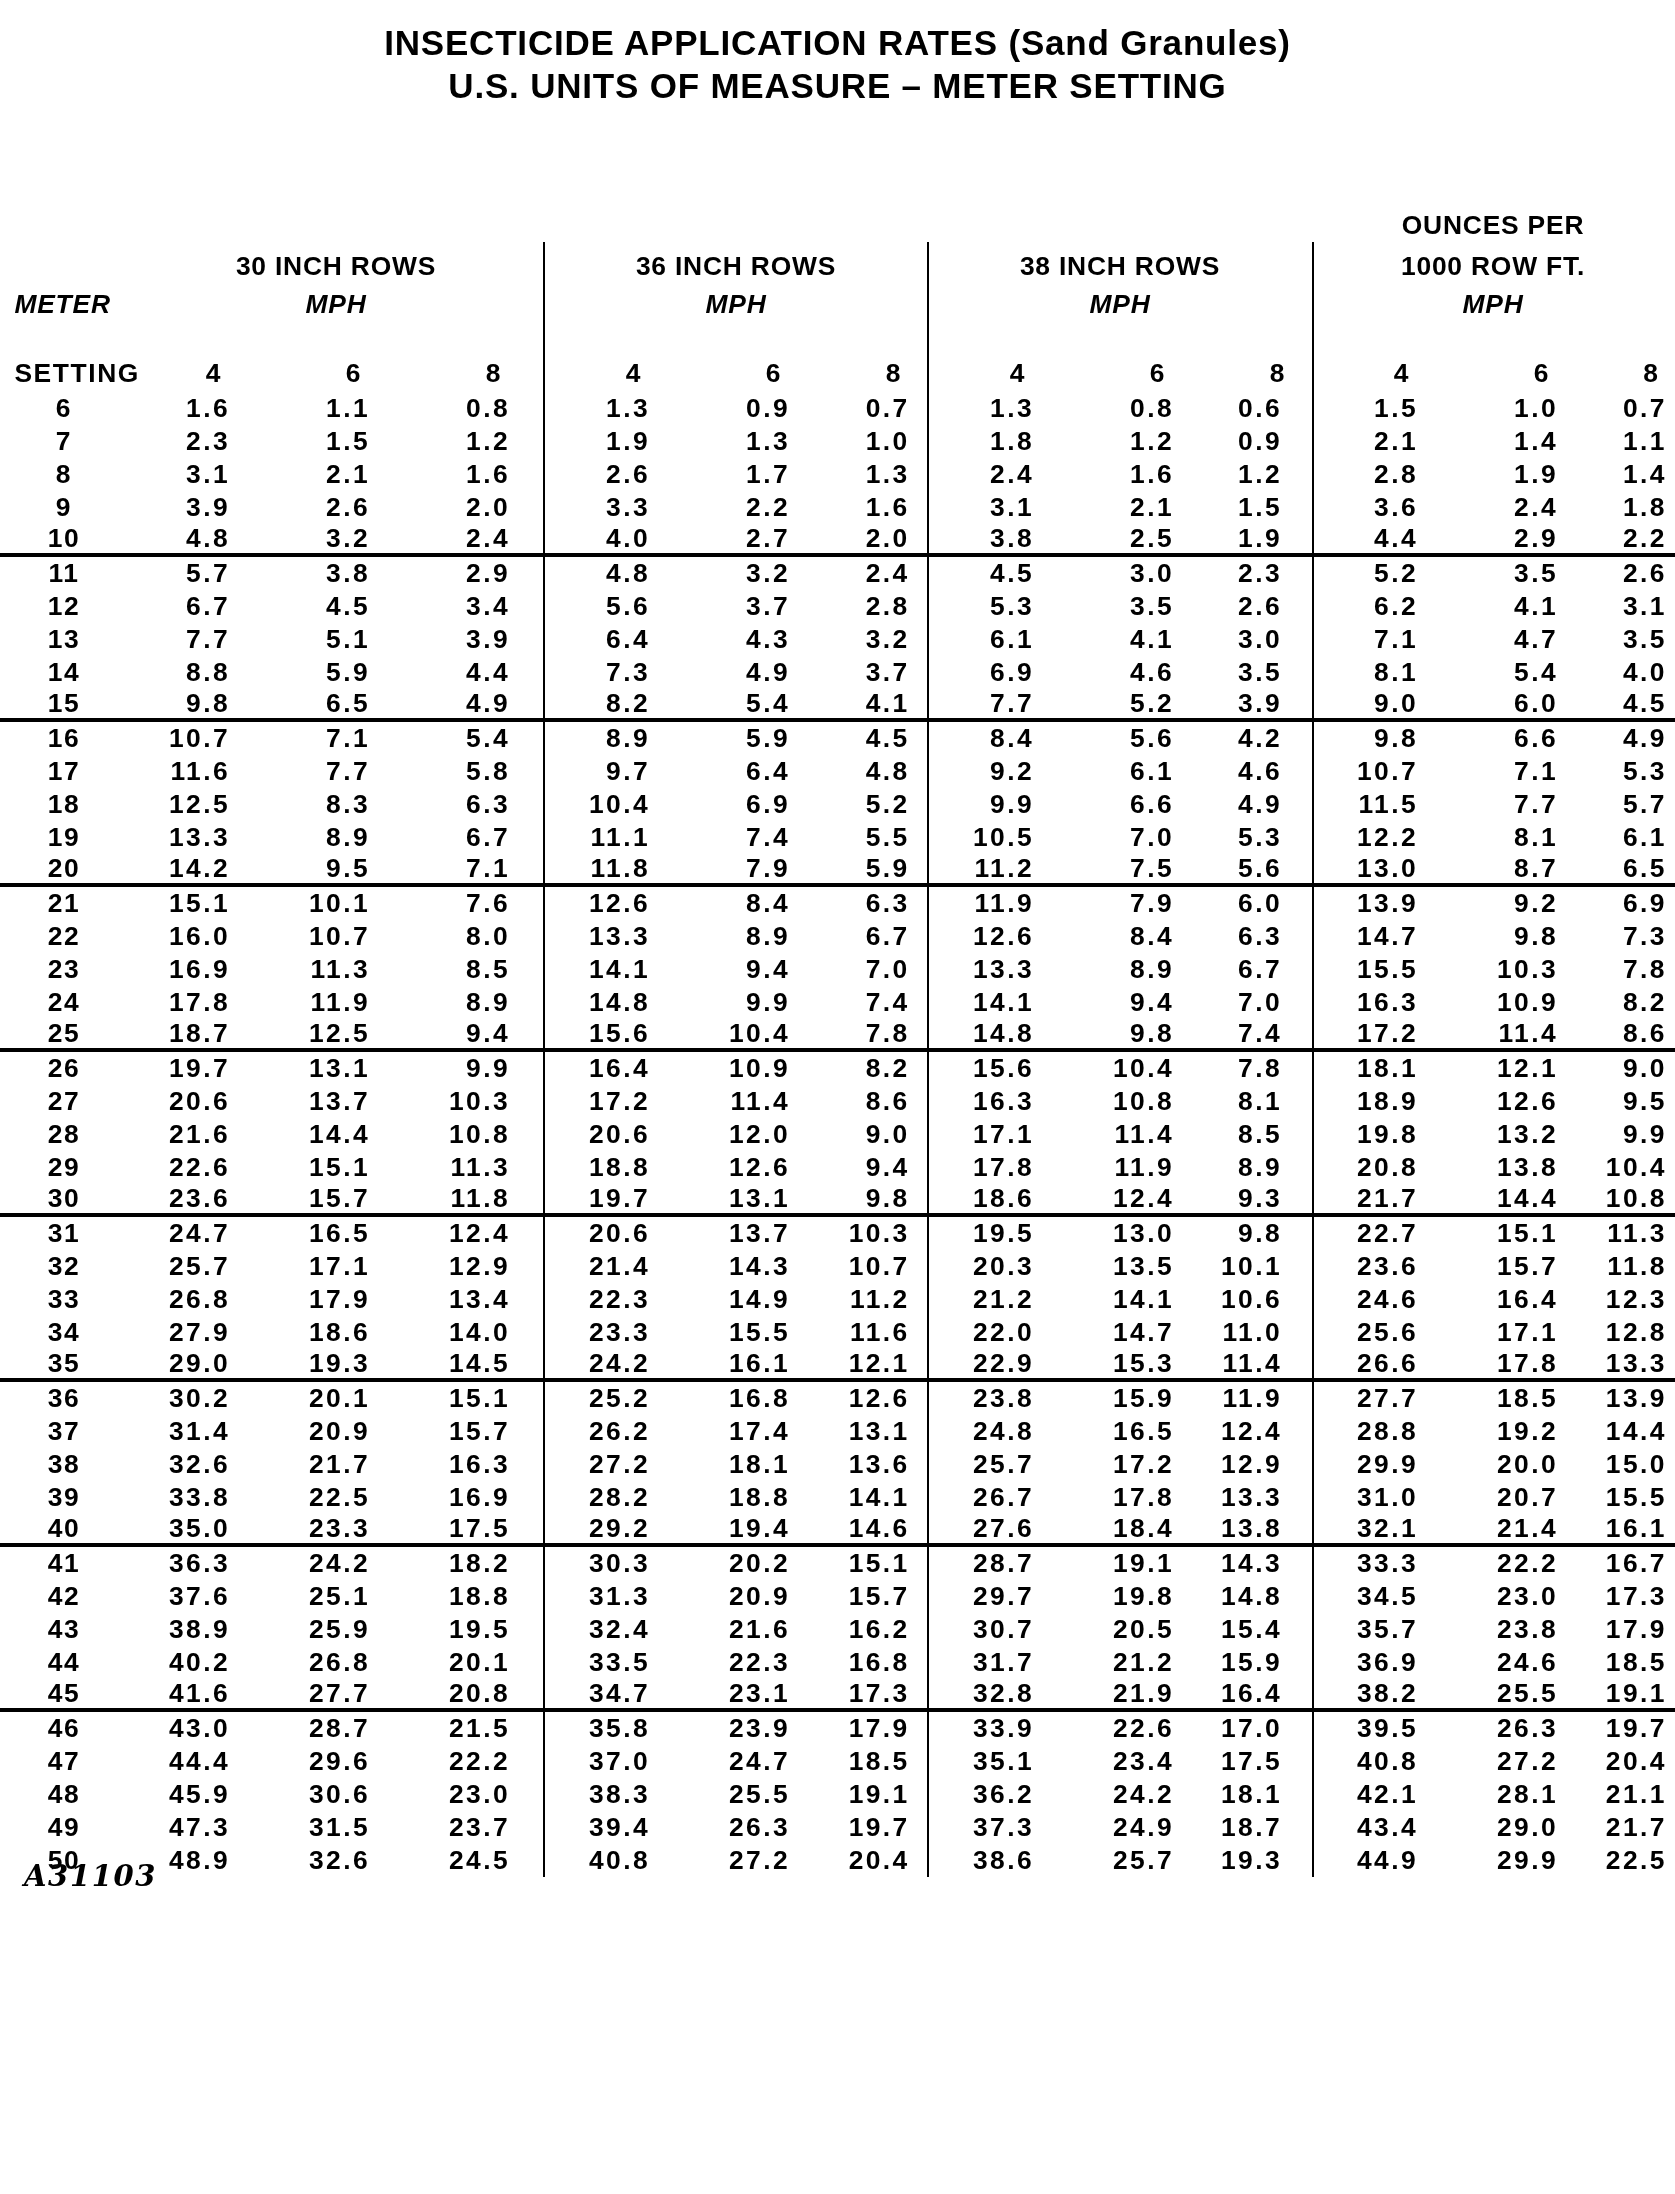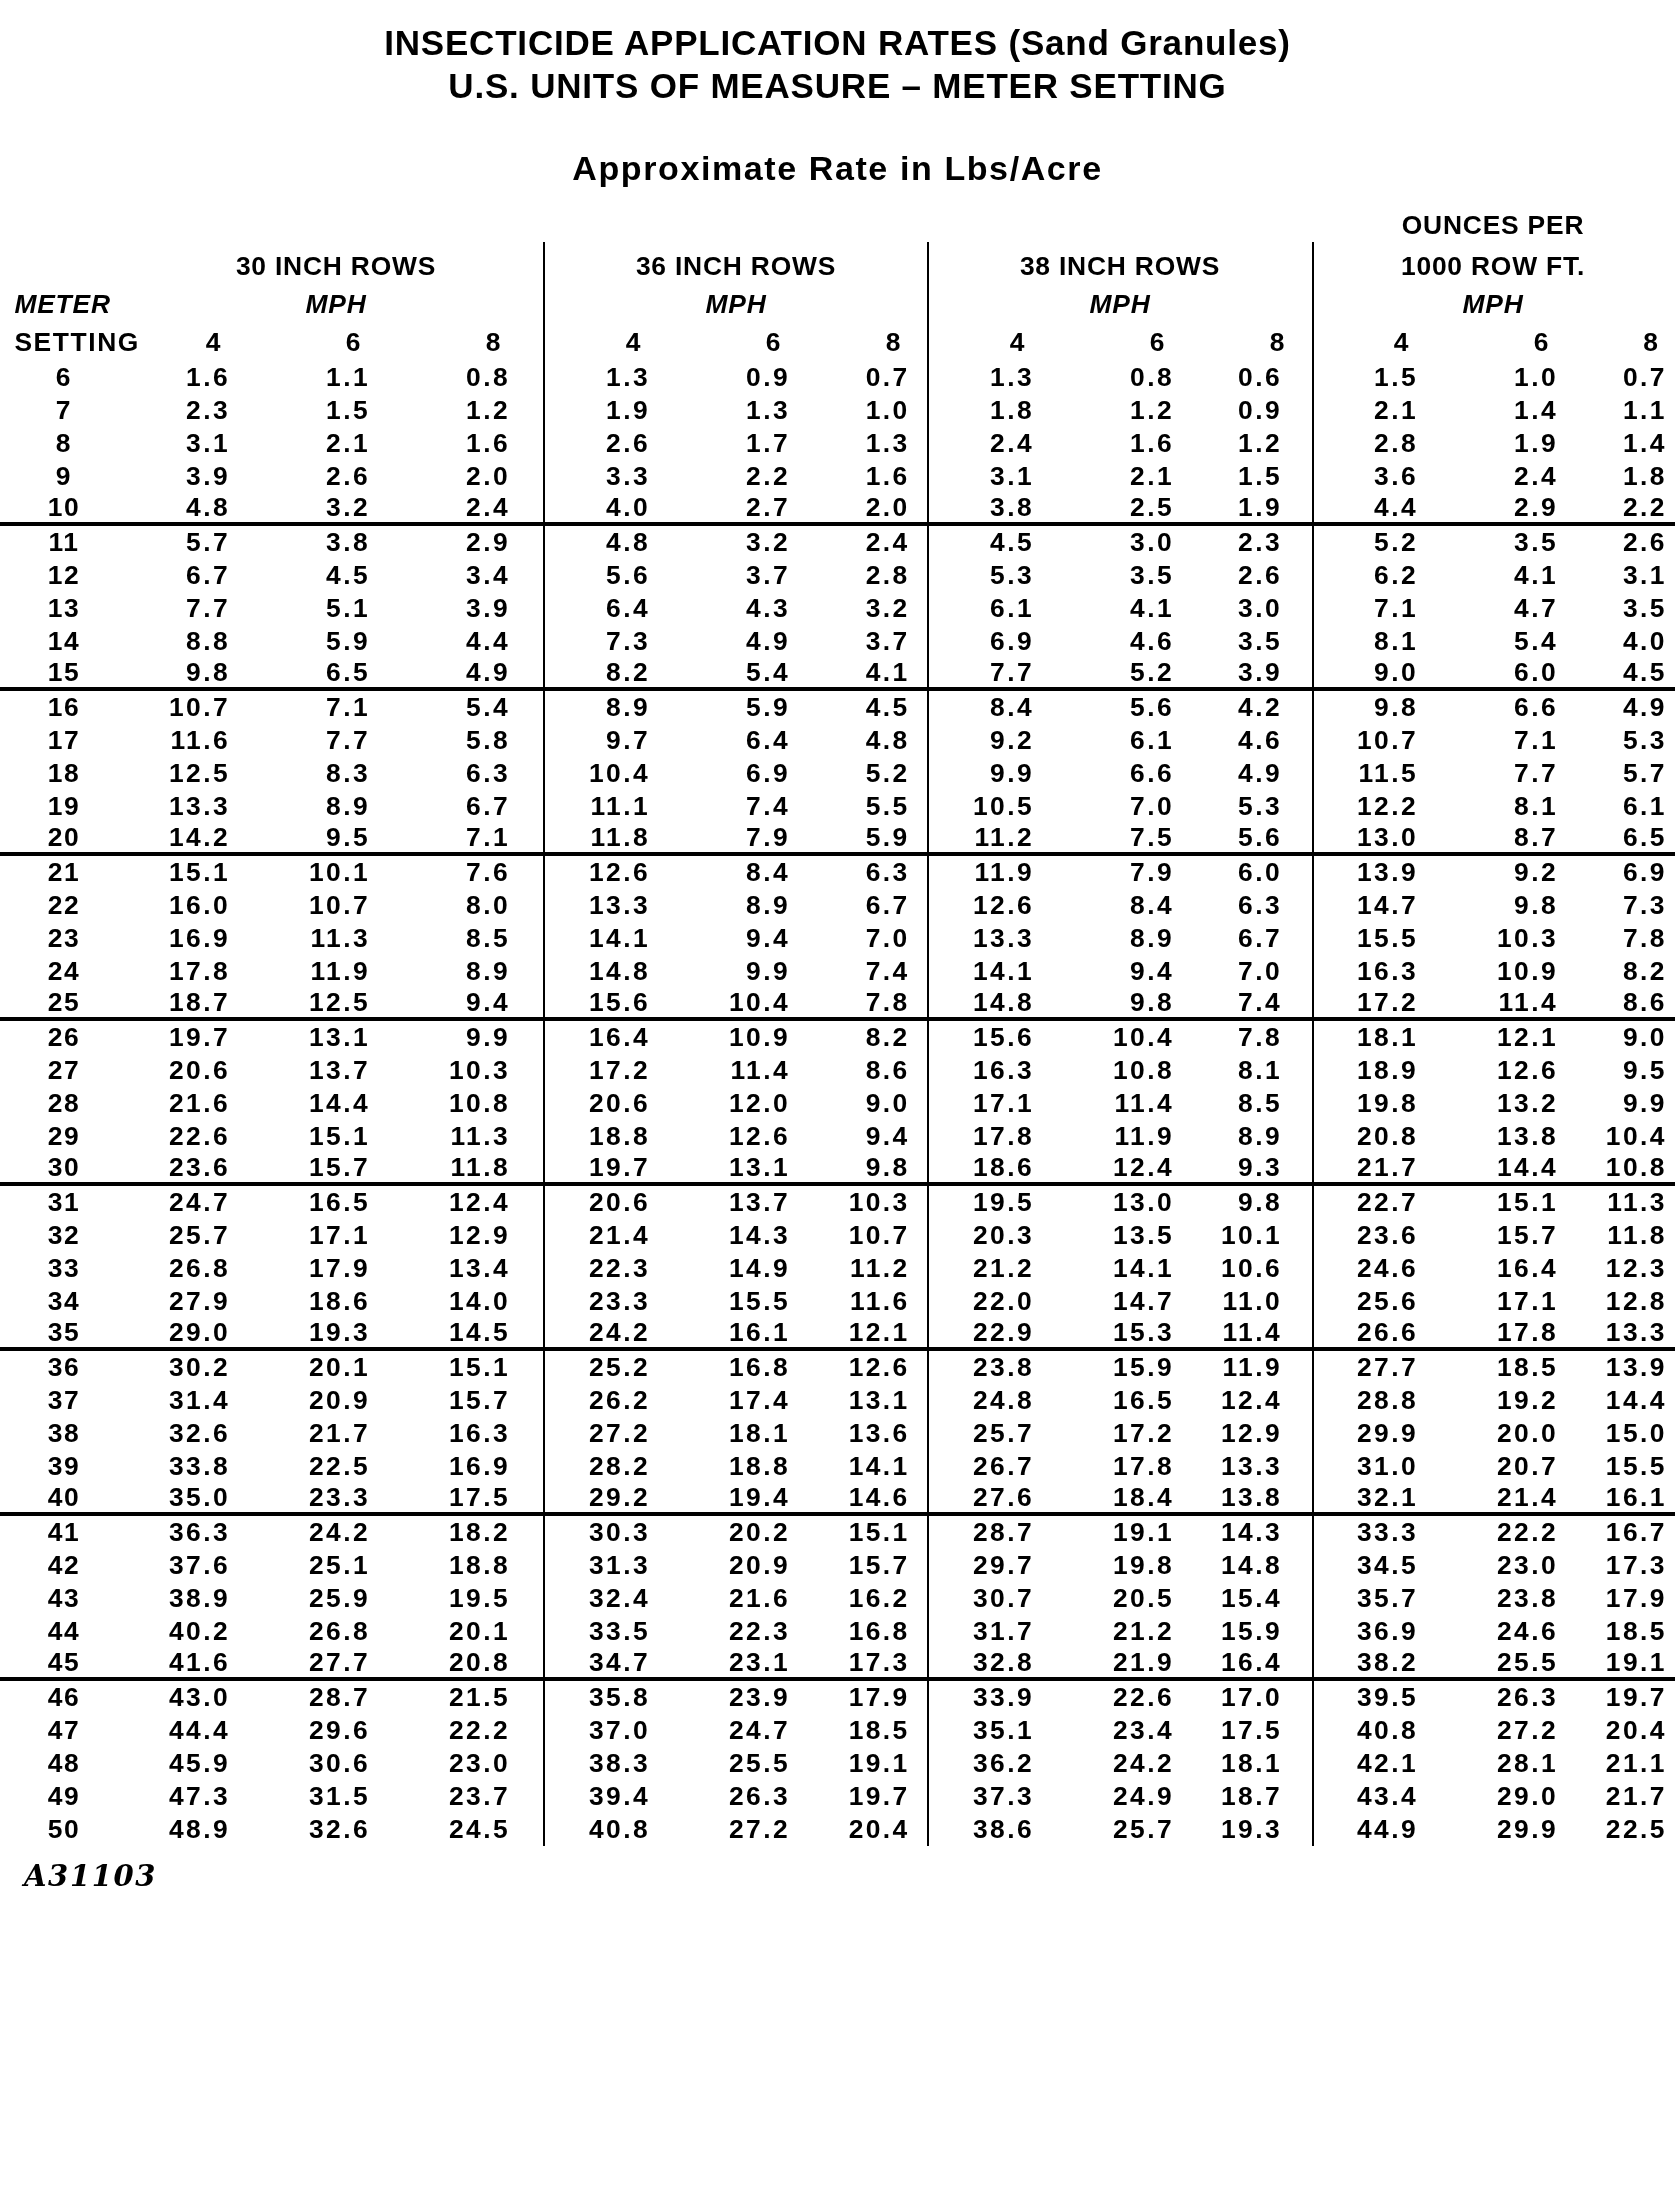--- a/index.html
+++ b/index.html
@@ -36,21 +36,21 @@
     width: 1675px;
   }
   .grid13 {
     display: grid;
     grid-template-columns: 128px 136px 144px 136px 144px 136px 104px 144px 136px 104px 144px 136px 82px;
   }
   
   .hrowA { height: 42px; line-height: 42px; }
   .hrowB { height: 40px; line-height: 40px; }
   .hrowC { height: 37px; line-height: 37px; font-style: italic; }
-  .hrowD { height: 38px; line-height: 38px; }
+  .hrowD { height: 38px; line-height: 38px; margin-top: 31px; }
   .hcell { font-size: 26.4px; letter-spacing: 0.8px; text-align: center; }
   .hleft { text-align: left; padding-left: 14.4px; letter-spacing: 0.8px; }
   .gc-meter { grid-column: 1 / 2; }
   .gc-a { grid-column: 2 / 5; }
   .gc-b { grid-column: 5 / 8; }
   .gc-c { grid-column: 8 / 11; }
   .gc-d { grid-column: 11 / 14; }
   
   .trow {
     height: 33px;
@@ -119,21 +119,20 @@
 </head>
 <body>
 
 <div class="page">
 
   <div class="title-block">
     <div>INSECTICIDE APPLICATION RATES (Sand Granules)</div>
     <div>U.S. UNITS OF MEASURE – METER SETTING</div>
   </div>
 
-  <div class="subtitle">Approximate Rate in Lbs/Acre</div>
 
   <div class="rates-table">
 
     <div class="vdiv vdiv1"></div>
     <div class="vdiv vdiv2"></div>
     <div class="vdiv vdiv3"></div>
 
     <div class="grid13 hrowA">
       <div class="hcell gc-d">OUNCES PER</div>
     </div>

